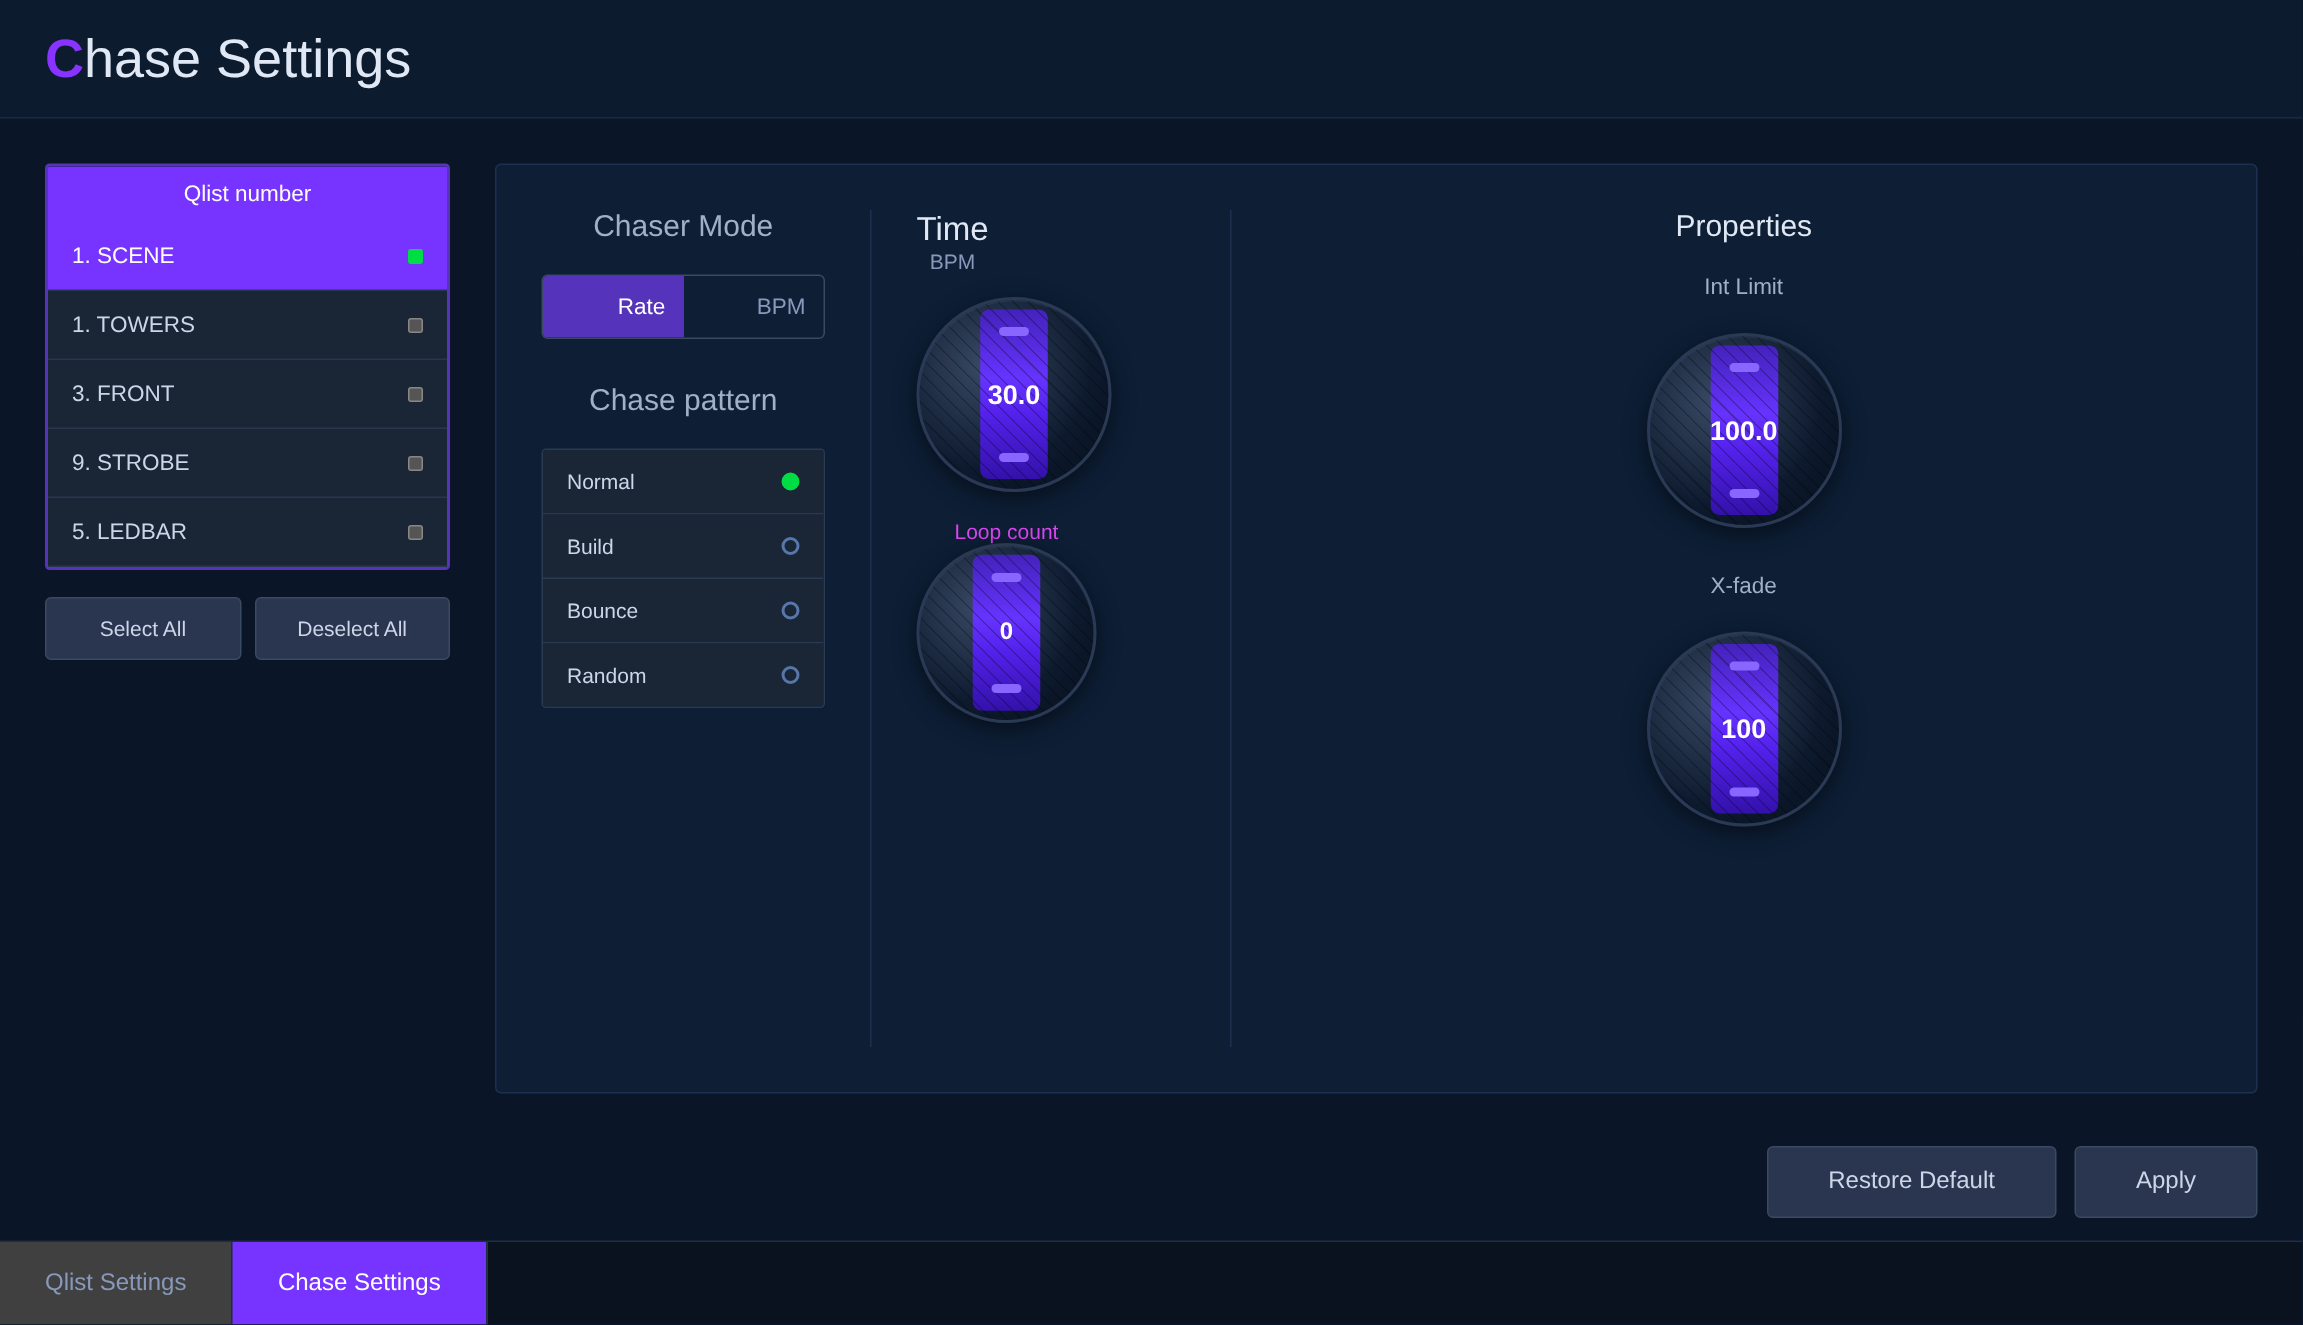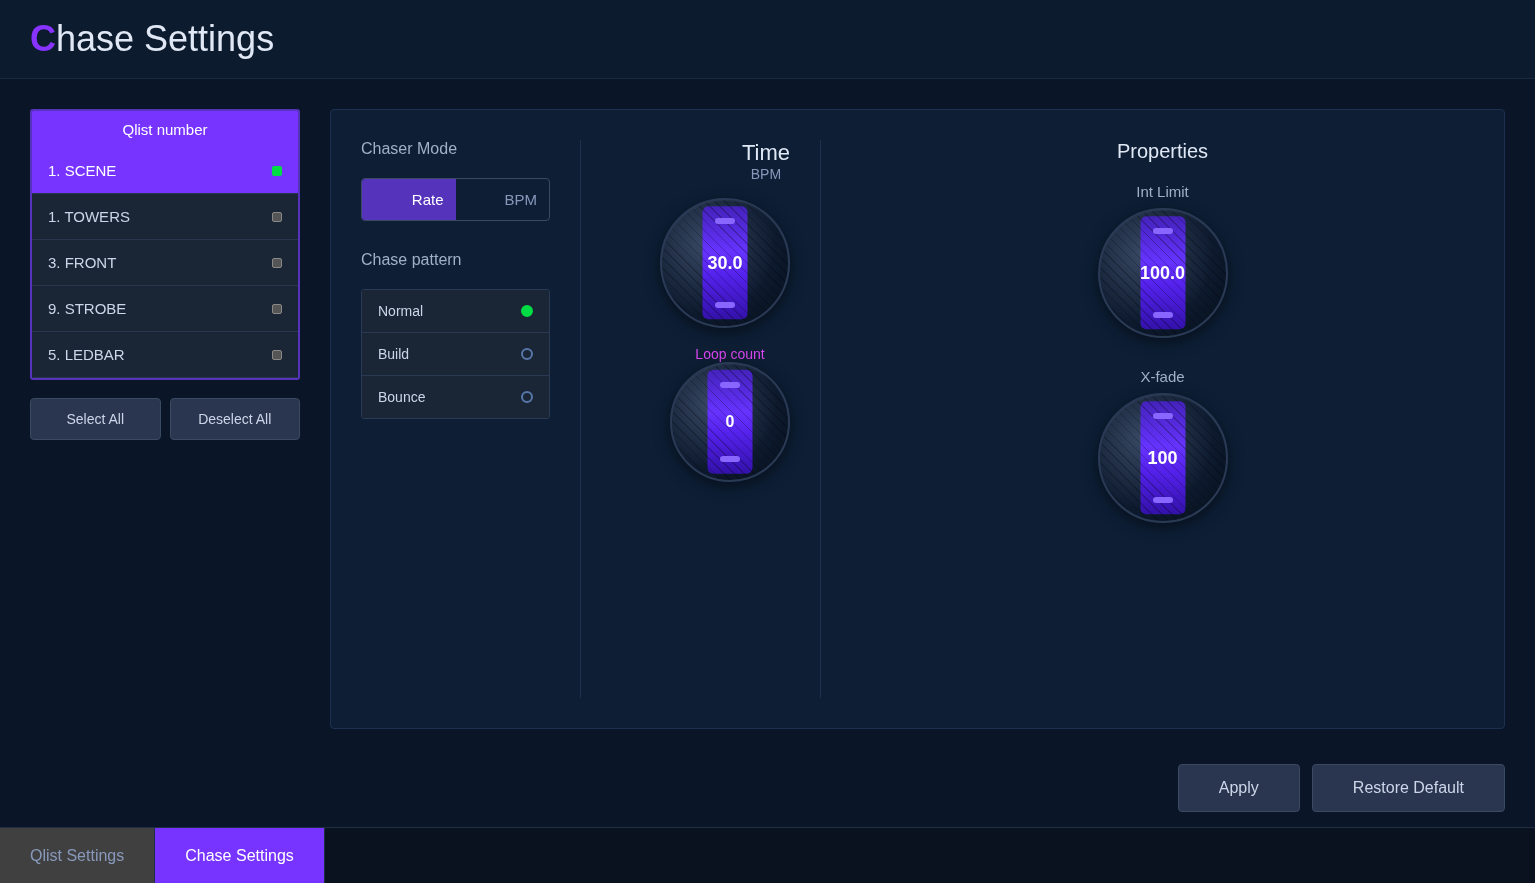--- a/index.html
+++ b/index.html
@@ -117,24 +117,24 @@
     }
 
     .chaser-section {
       width: 220px;
       flex-shrink: 0;
       border-right: 1px solid #1e3050;
       padding-right: 30px;
     }
 
     .section-title {
-      font-size: 16px;
+      font-size: 20px;
       color: #a0b0c8;
       margin-bottom: 20px;
-      text-align: left;
+      text-align: center;
     }
 
     .mode-tabs {
       display: flex;
       border: 1px solid #3a4a60;
       border-radius: 4px;
       overflow: hidden;
       margin-bottom: 30px;
     }
     .mode-tab {
@@ -185,21 +185,21 @@
     }
 
     
     .time-section {
       width: 240px;
       flex-shrink: 0;
       border-right: 1px solid #1e3050;
       padding: 0 30px;
       display: flex;
       flex-direction: column;
-      align-items: flex-end;
+      align-items: flex-start;
     }
 
     .time-header {
       text-align: center;
       margin-bottom: 6px;
     }
     .time-title {
       font-size: 22px;
       color: #e0e8f5;
       font-weight: 300;
@@ -305,21 +305,21 @@
     .properties-grid {
       display: flex;
       flex-direction: column;
       gap: 30px;
       align-items: center;
     }
     .prop-item {
       display: flex;
       flex-direction: column;
       align-items: center;
-      gap: 8px;
+      gap: 22px;
     }
     .prop-label {
       font-size: 15px;
       color: #a0b0c8;
     }
 
     
     .bottom-toolbar {
       display: flex;
       justify-content: flex-end;
@@ -414,20 +414,24 @@
         <div class="pattern-item selected">
           <span>Normal</span>
           <span class="radio-dot"></span>
         </div>
         <div class="pattern-item">
           <span>Build</span>
           <span class="radio-dot"></span>
         </div>
         <div class="pattern-item">
           <span>Bounce</span>
+          <span class="radio-dot"></span>
+        </div>
+        <div class="pattern-item">
+          <span>Random</span>
           <span class="radio-dot"></span>
         </div>
       </div>
     </div>
 
     <div class="time-section">
       <div class="time-header">
         <div class="time-title">Time</div>
         <div class="time-subtitle">BPM</div>
       </div>
@@ -467,22 +471,22 @@
             <span class="knob-tick-bottom"></span>
           </div>
         </div>
       </div>
     </div>
 
   </div>
 </div>
 
 <div class="bottom-toolbar">
+  <button class="toolbar-btn">Restore Default</button>
   <button class="toolbar-btn">Apply</button>
-  <button class="toolbar-btn">Restore Default</button>
 </div>
 
 <div class="bottom-tabs">
   <div class="bottom-tab">
     <span>Qlist Settings</span>
   </div>
   <div class="bottom-tab active">
     <span>Chase Settings</span>
   </div>
 </div>

